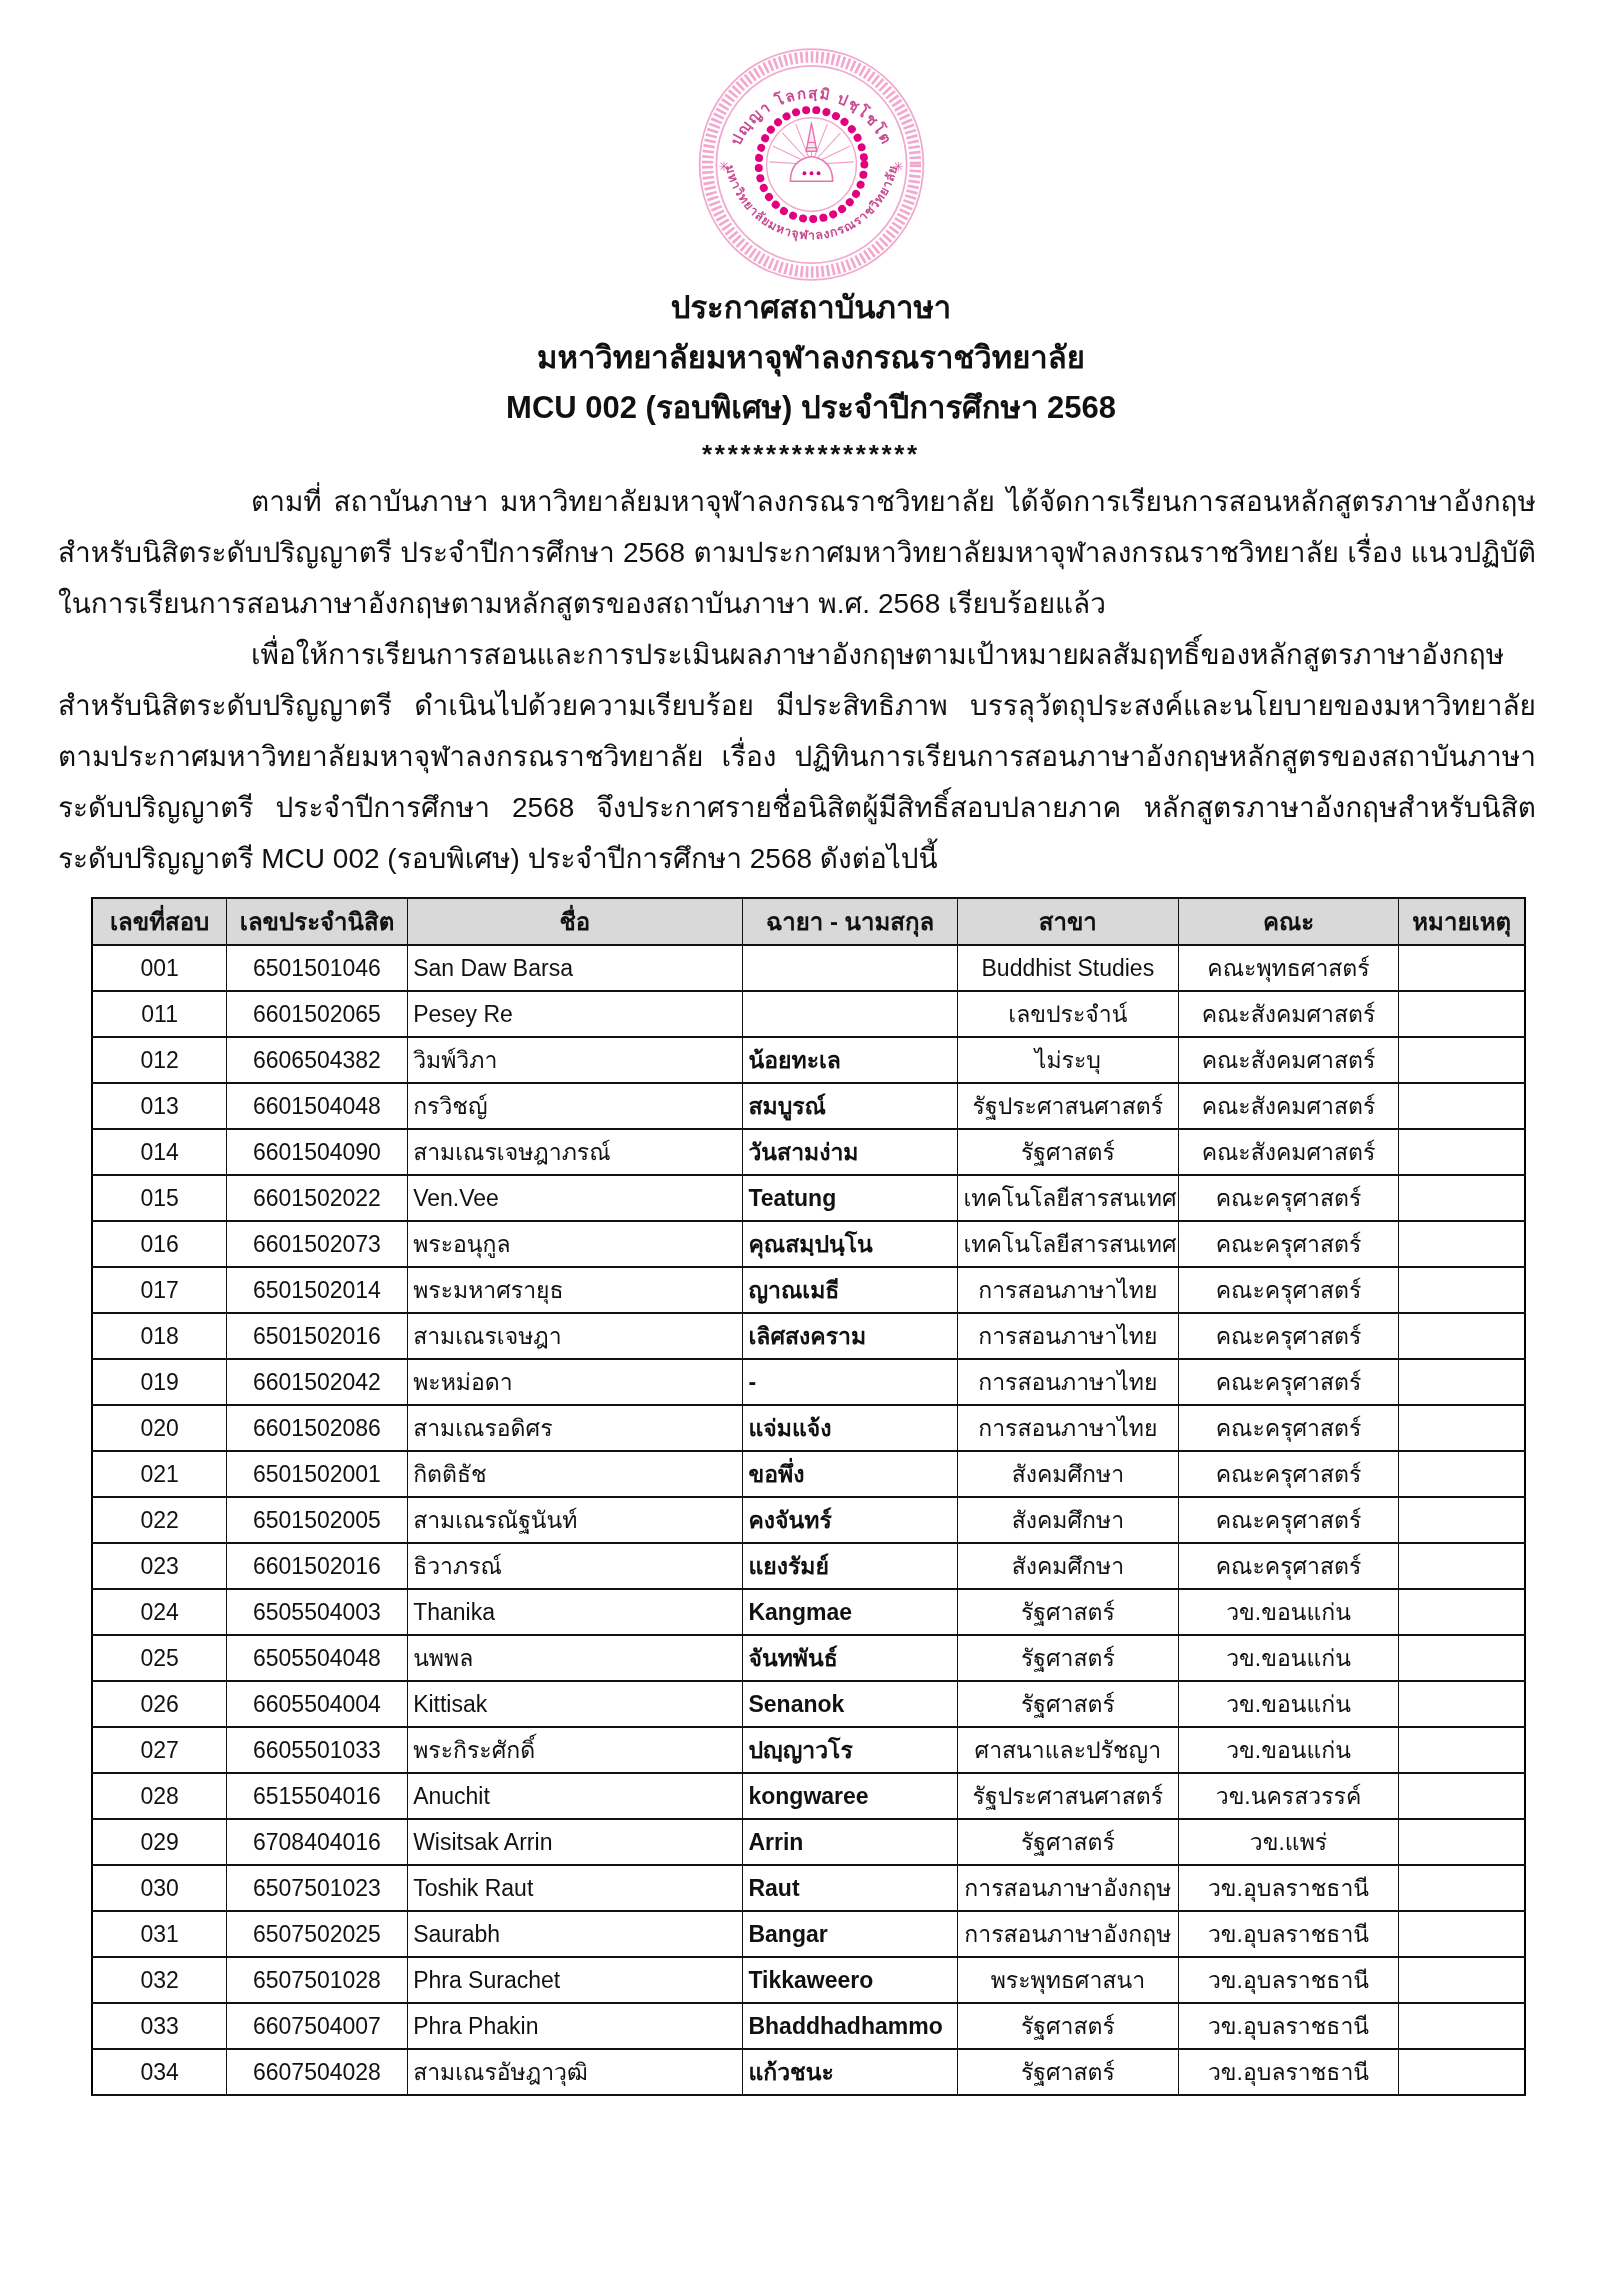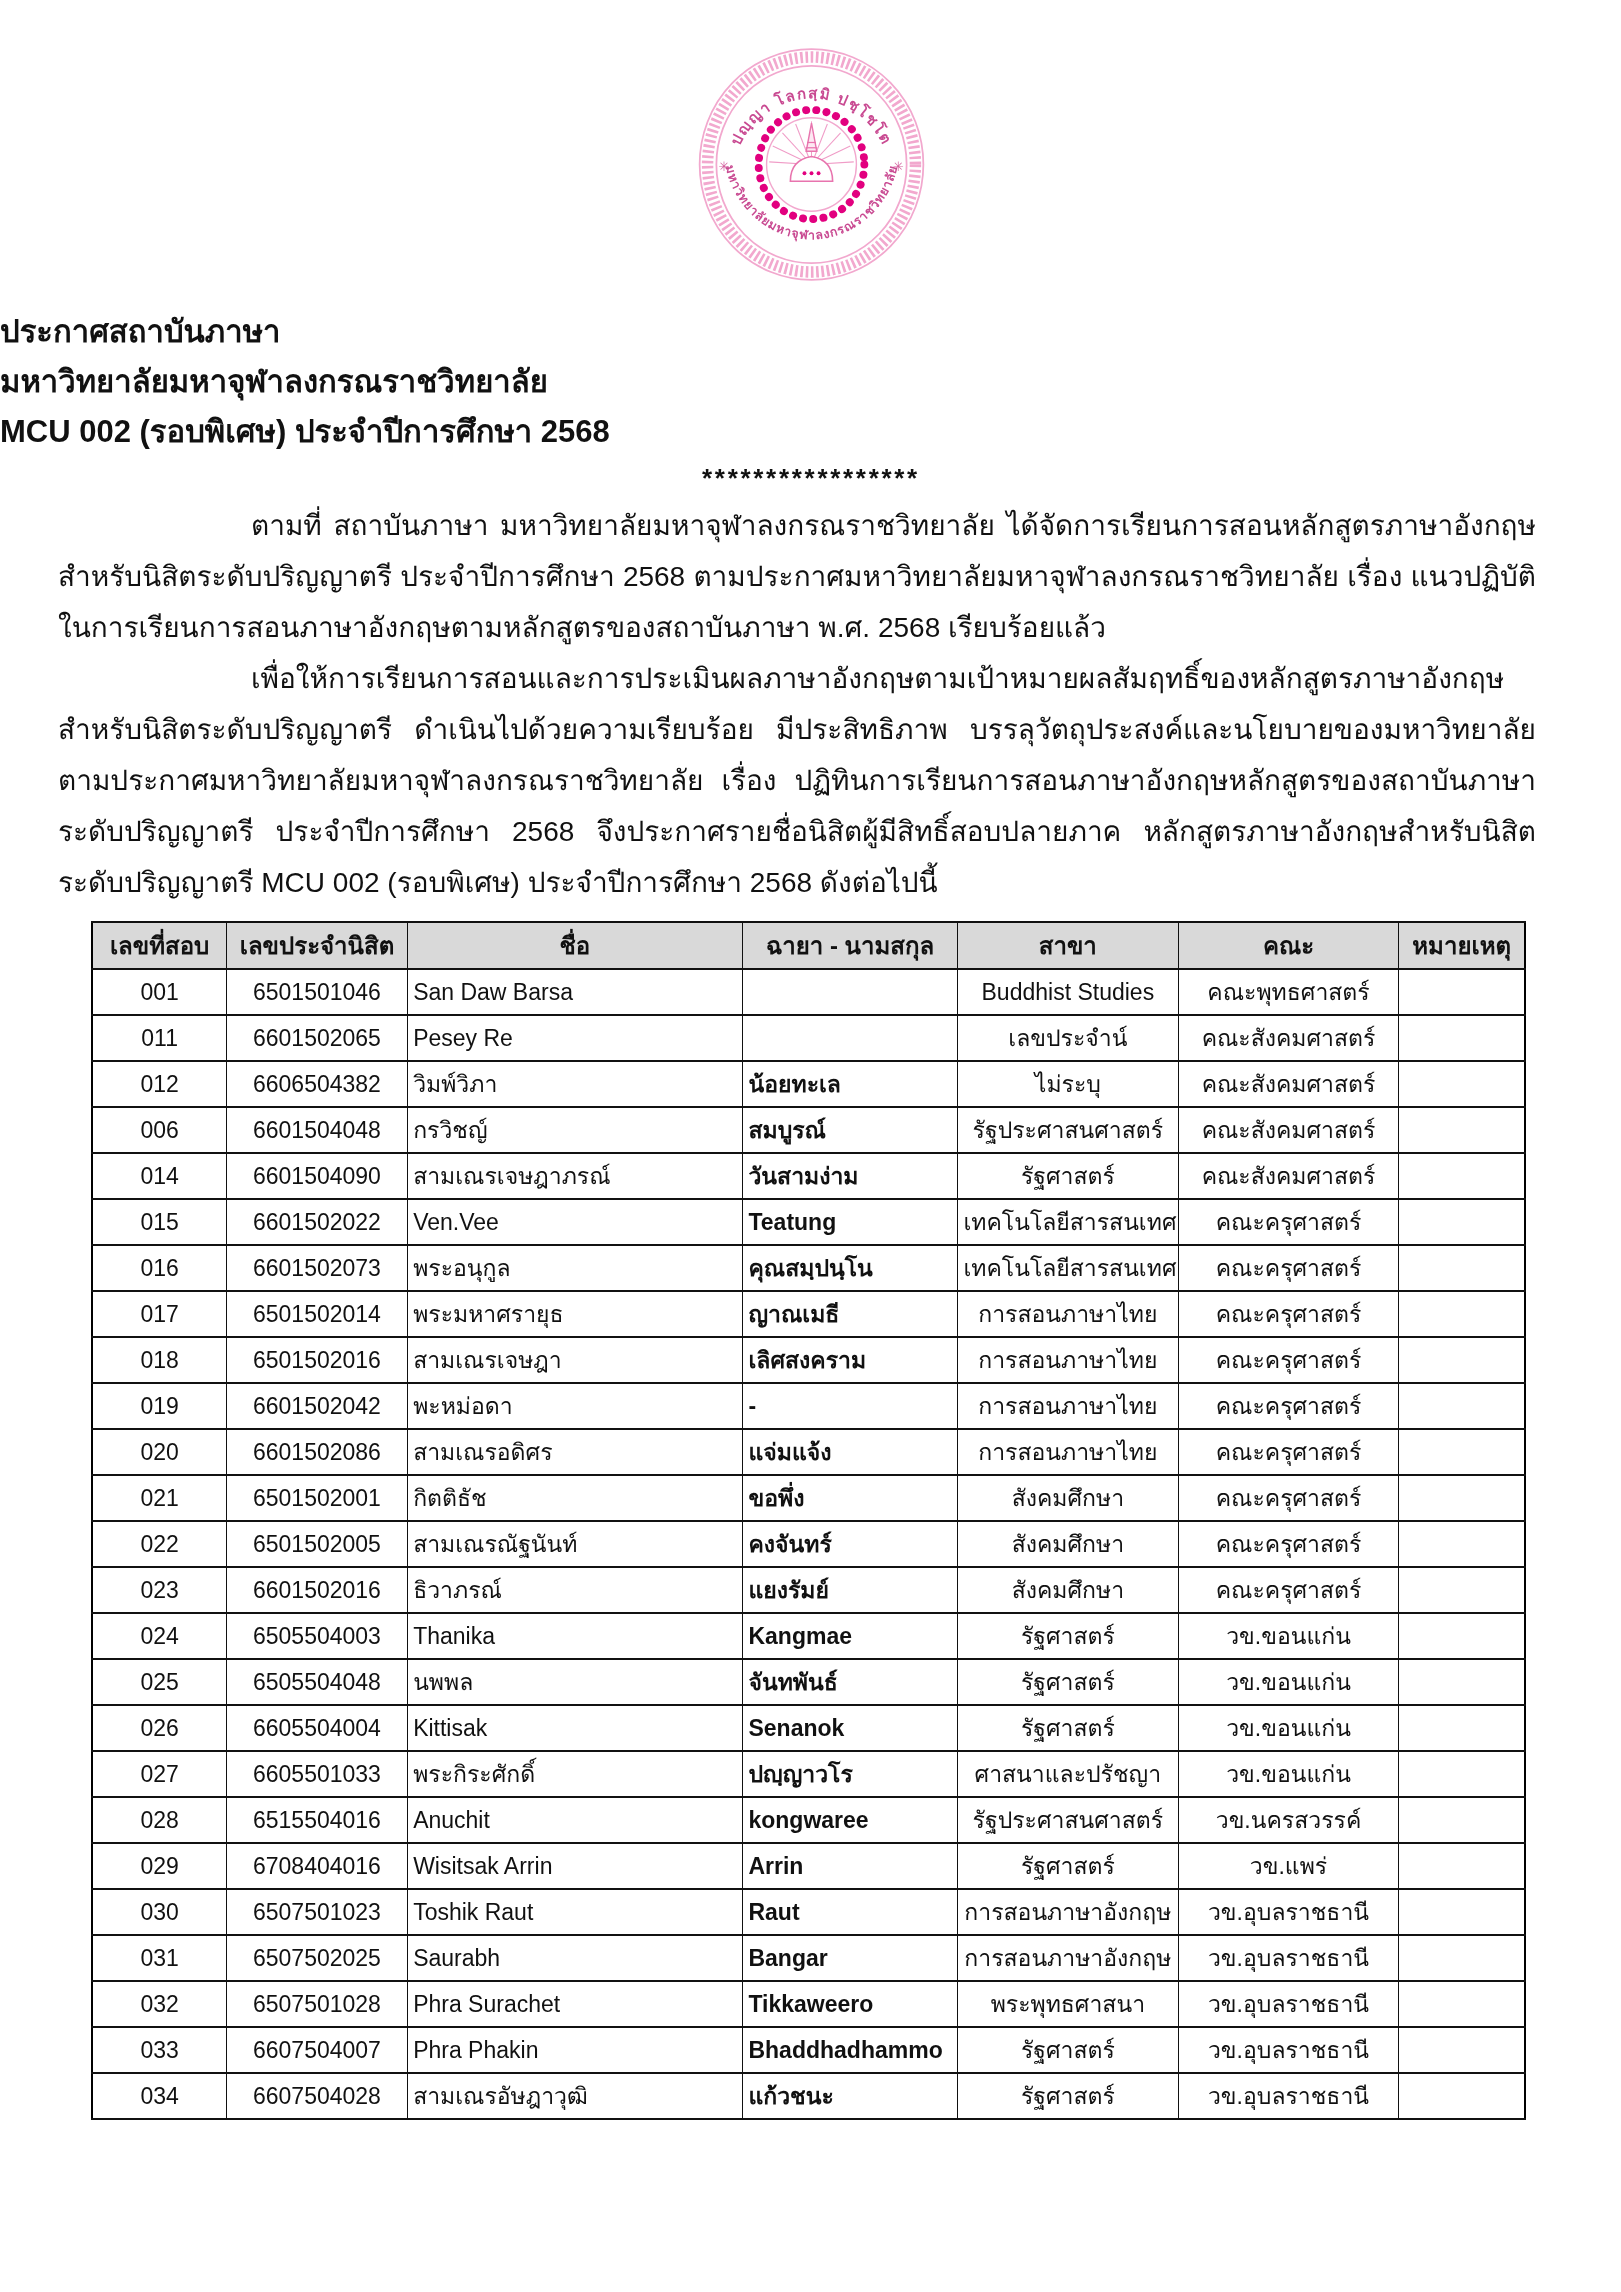--- a/index.html
+++ b/index.html
@@ -21,21 +21,22 @@
     width: 229px;
     height: 235px;
     margin: 47px auto 0 auto;
   }
   .seal-svg { width: 100%; height: 100%; display: block; }
   .seal-top-text  { font-size: 17px; font-weight: bold; letter-spacing: 2px; }
   .seal-bottom-text { font-size: 14px; font-weight: bold; letter-spacing: 1px; }
   .seal-star { font-size: 15px; }
   
   .title-block {
-    margin-top: 25px;
+    margin-top: 1px;
+    text-align: center;
     font-weight: bold;
     font-size: 31px;
     line-height: 50px;
     color: #111111;
   }
   .divider {
     text-align: center;
     font-weight: bold;
     font-size: 26px;
     letter-spacing: 2.7px;
@@ -196,21 +197,21 @@
         <tr>
           <td class="c0">012</td>
           <td class="c1">6606504382</td>
           <td class="c2">วิมพ์วิภา</td>
           <td class="c3">น้อยทะเล</td>
           <td class="c4">ไม่ระบุ</td>
           <td class="c5">คณะสังคมศาสตร์</td>
           <td class="c6"></td>
         </tr>
         <tr>
-          <td class="c0">006</td>
+          <td class="c0">013</td>
           <td class="c1">6601504048</td>
           <td class="c2">กรวิชญ์</td>
           <td class="c3">สมบูรณ์</td>
           <td class="c4">รัฐประศาสนศาสตร์</td>
           <td class="c5">คณะสังคมศาสตร์</td>
           <td class="c6"></td>
         </tr>
         <tr>
           <td class="c0">014</td>
           <td class="c1">6601504090</td>

